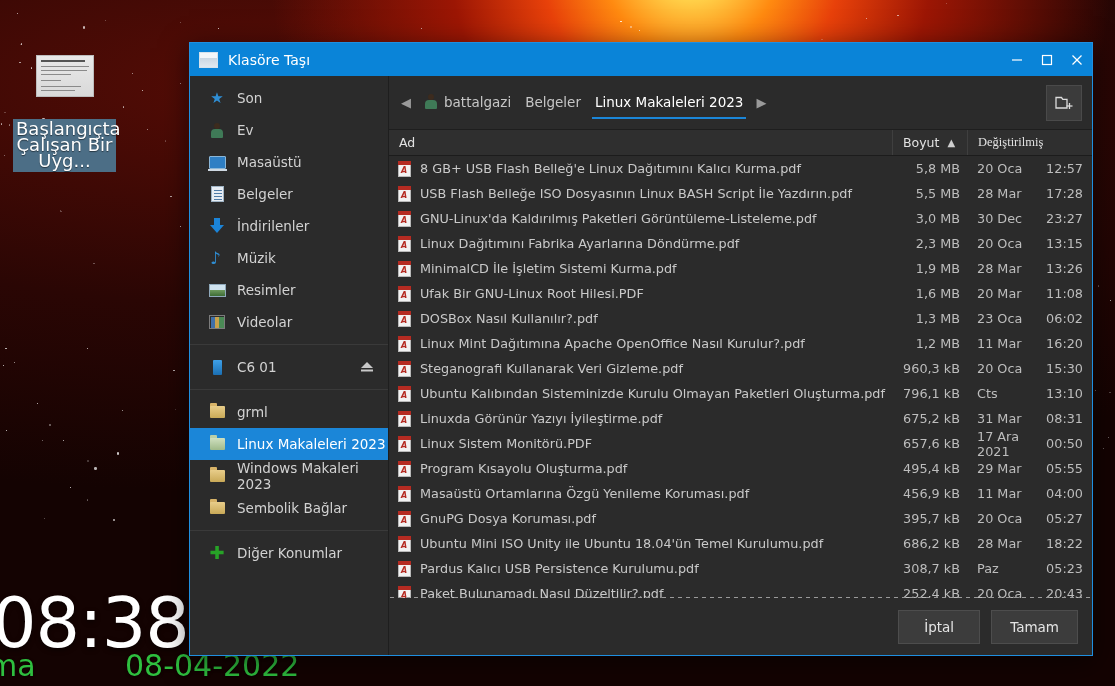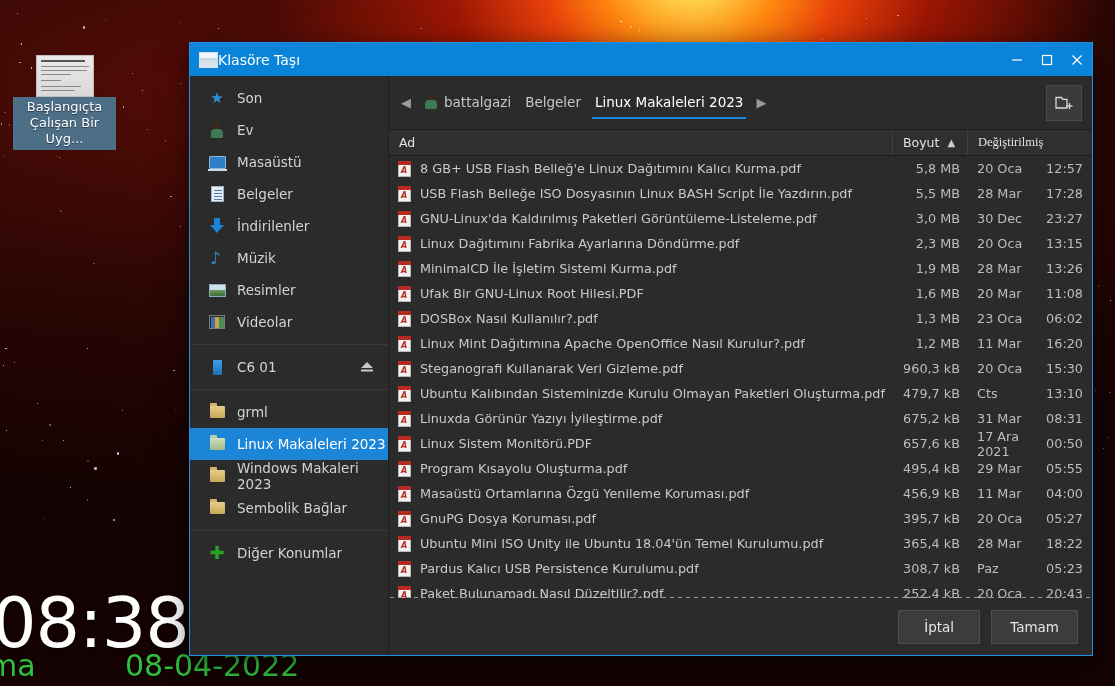--- a/index.html
+++ b/index.html
@@ -27,22 +27,22 @@
   }
   #desk-icon .thumb {
     width:58px; height:42px; margin:0 auto;
     background:linear-gradient(180deg,#e9e9e9,#d9d9d9);
     border:1px solid #bdbdbd;
     position:relative; overflow:hidden;
   }
   #desk-icon .thumb .ln { position:absolute; left:4px; height:1px; background:#8a8a8a; }
   #desk-icon .thumb .ttl { position:absolute; left:4px; top:4px; height:2px; width:44px; background:#555; }
   #desk-icon .lbl {
-    margin-top:0; background:#4c6e86; color:#fff;
-    font-size:13px; line-height:16px; padding:2px 3px 3px;
+    margin-top:22px; background:#4c6e86; color:#fff;
+    font-size:18px; line-height:16px; padding:2px 3px 3px;
     text-shadow:0 1px 1px rgba(0,0,0,.5);
   }
 
   
   #clock {
     position:absolute; left:-8px; top:588px;
     font-size:70px; line-height:70px; color:#fff; font-weight:400;
     letter-spacing:-1px; text-shadow:0 2px 5px rgba(0,0,0,.55);
     font-family:"DejaVu Sans","Liberation Sans",sans-serif;
   }
@@ -66,21 +66,21 @@
   #titlebar {
     height:33px; background:#0a84d8; display:flex; align-items:center;
     flex:0 0 33px; position:relative;
   }
   #titlebar .wicon {
     width:19px; height:16px; margin-left:9px;
     background:linear-gradient(180deg,#f3f6f9 0%,#f3f6f9 33%,#c9d6e2 34%,#dfe8f0 100%);
     border:1px solid #d5e2ec;
   }
   #titlebar .wtitle {
-    color:#fff; font-size:14px;
+    margin-left:10px; color:#fff; font-size:14px;
   }
   #winbtns { margin-left:auto; display:flex; height:100%; }
   #winbtns .wb {
     width:30px; height:100%; display:flex; align-items:center; justify-content:center;
     color:#fff;
   }
   #winbtns .wb svg { display:block; }
 
   #body { flex:1; display:flex; min-height:0; }
 
@@ -805,21 +805,21 @@
             </div>
             <div class="frow">
               <div class="fname">
                 <span class="pdf-ico">
                   <i class="pg"></i>
                   <i class="top"></i>
                   <i class="a">A</i>
                 </span>
                 <span>Ubuntu Kalıbından Sisteminizde Kurulu Olmayan Paketleri Oluşturma.pdf</span>
               </div>
-              <div class="fsize">479,7 kB</div>
+              <div class="fsize">796,1 kB</div>
               <div class="fdate">Cts</div>
               <div class="ftime">13:10</div>
             </div>
             <div class="frow">
               <div class="fname">
                 <span class="pdf-ico">
                   <i class="pg"></i>
                   <i class="top"></i>
                   <i class="a">A</i>
                 </span>
@@ -883,21 +883,21 @@
             </div>
             <div class="frow">
               <div class="fname">
                 <span class="pdf-ico">
                   <i class="pg"></i>
                   <i class="top"></i>
                   <i class="a">A</i>
                 </span>
                 <span>Ubuntu Mini ISO Unity ile Ubuntu 18.04'ün Temel Kurulumu.pdf</span>
               </div>
-              <div class="fsize">365,4 kB</div>
+              <div class="fsize">686,2 kB</div>
               <div class="fdate">28 Mar</div>
               <div class="ftime">18:22</div>
             </div>
             <div class="frow">
               <div class="fname">
                 <span class="pdf-ico">
                   <i class="pg"></i>
                   <i class="top"></i>
                   <i class="a">A</i>
                 </span>

